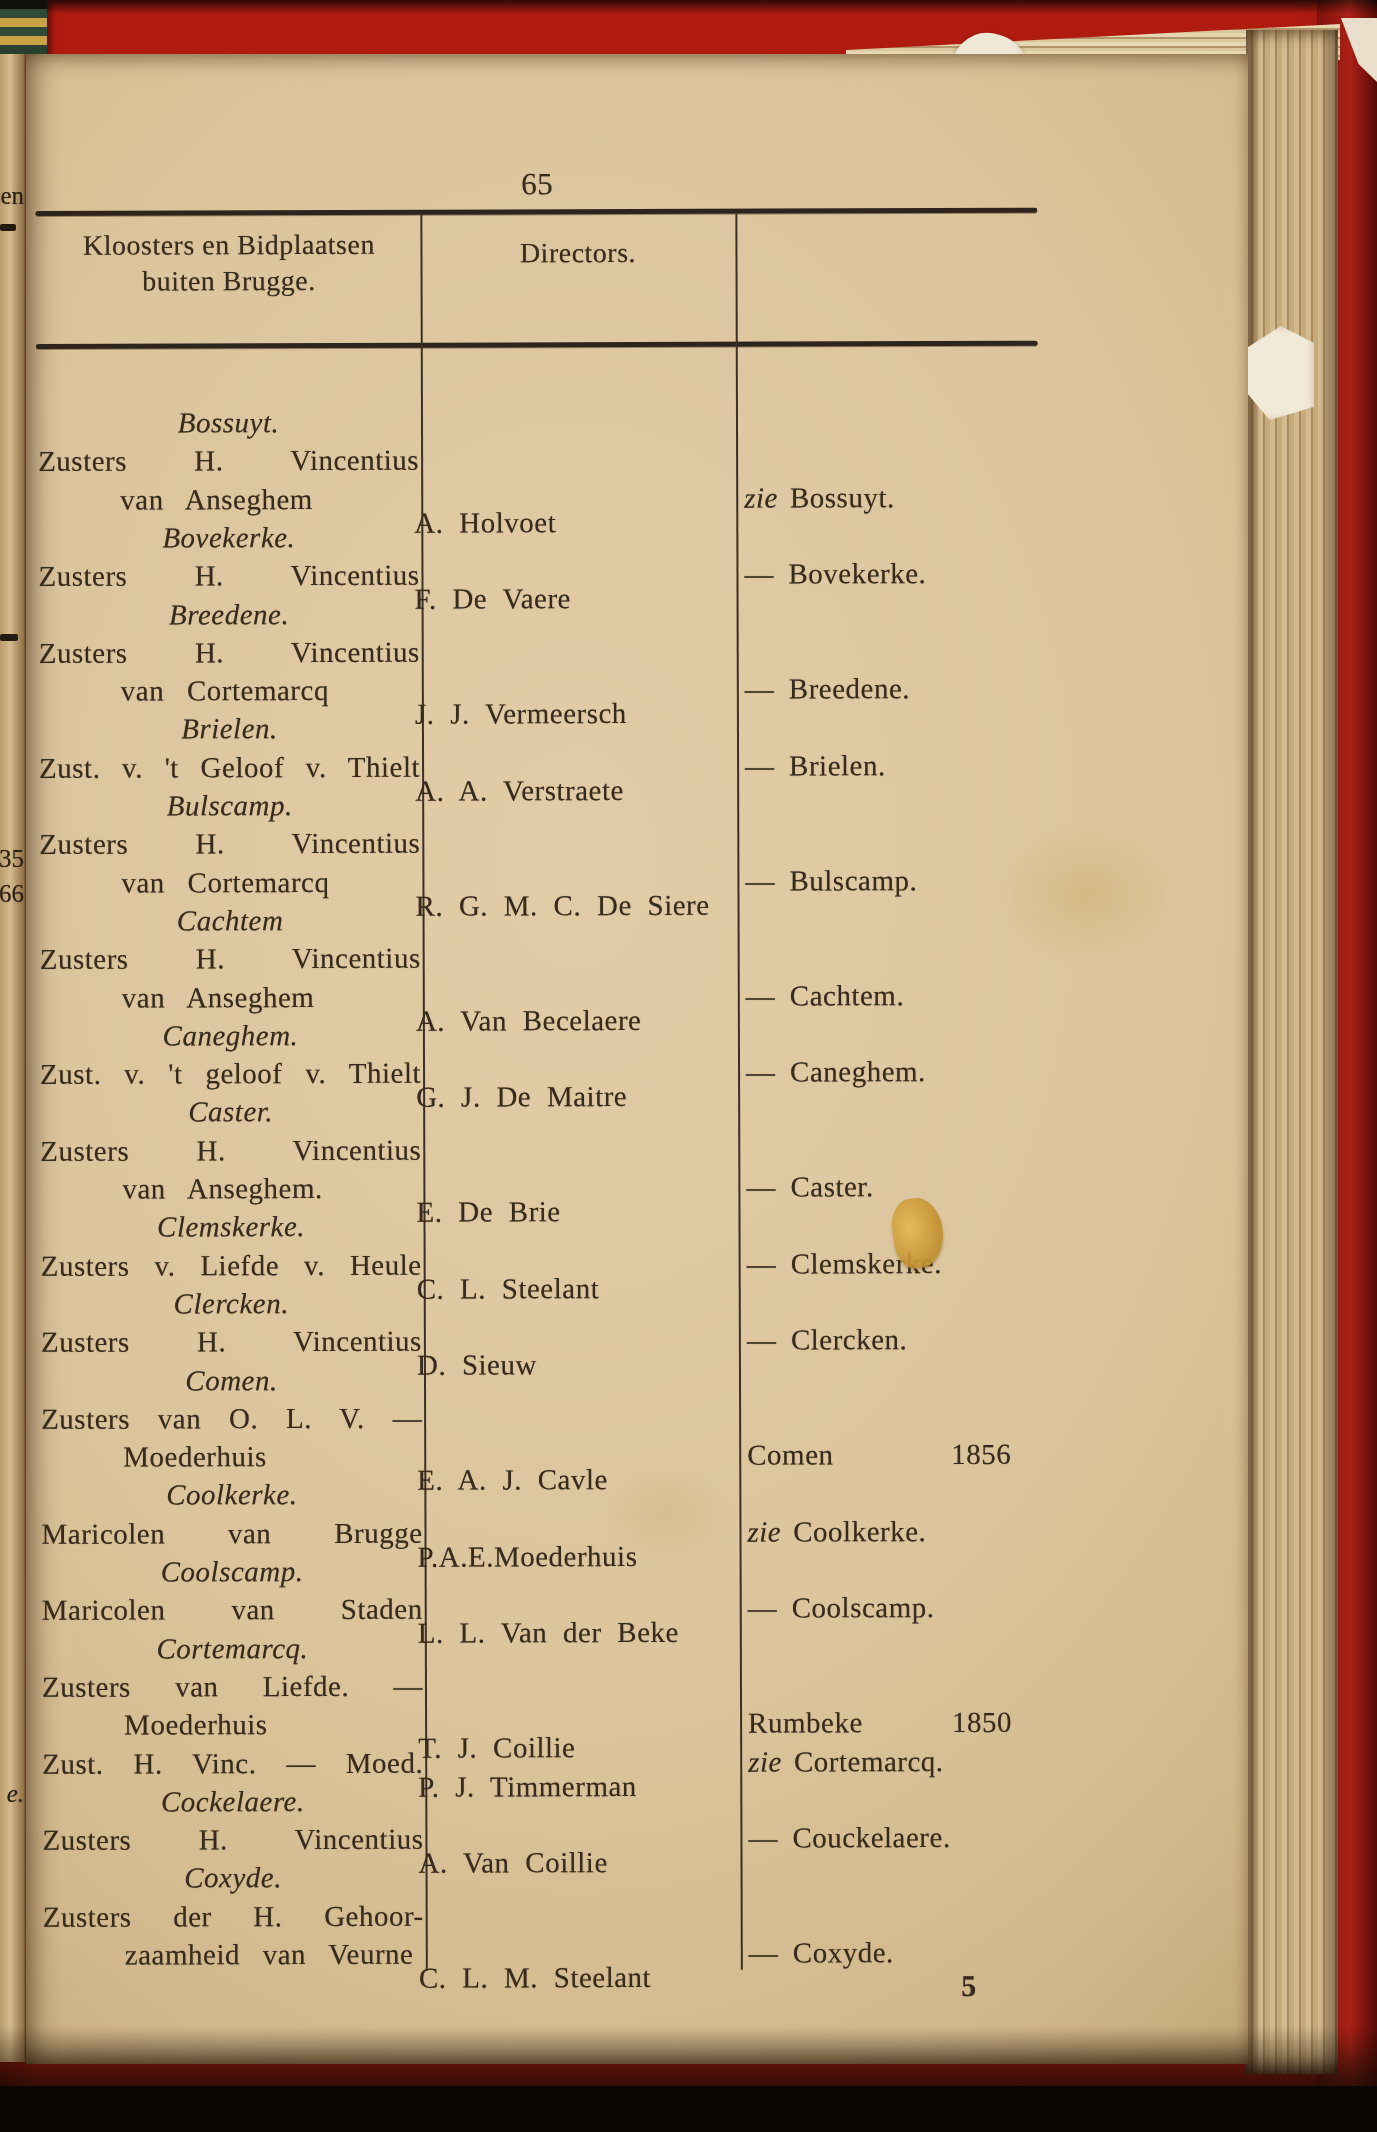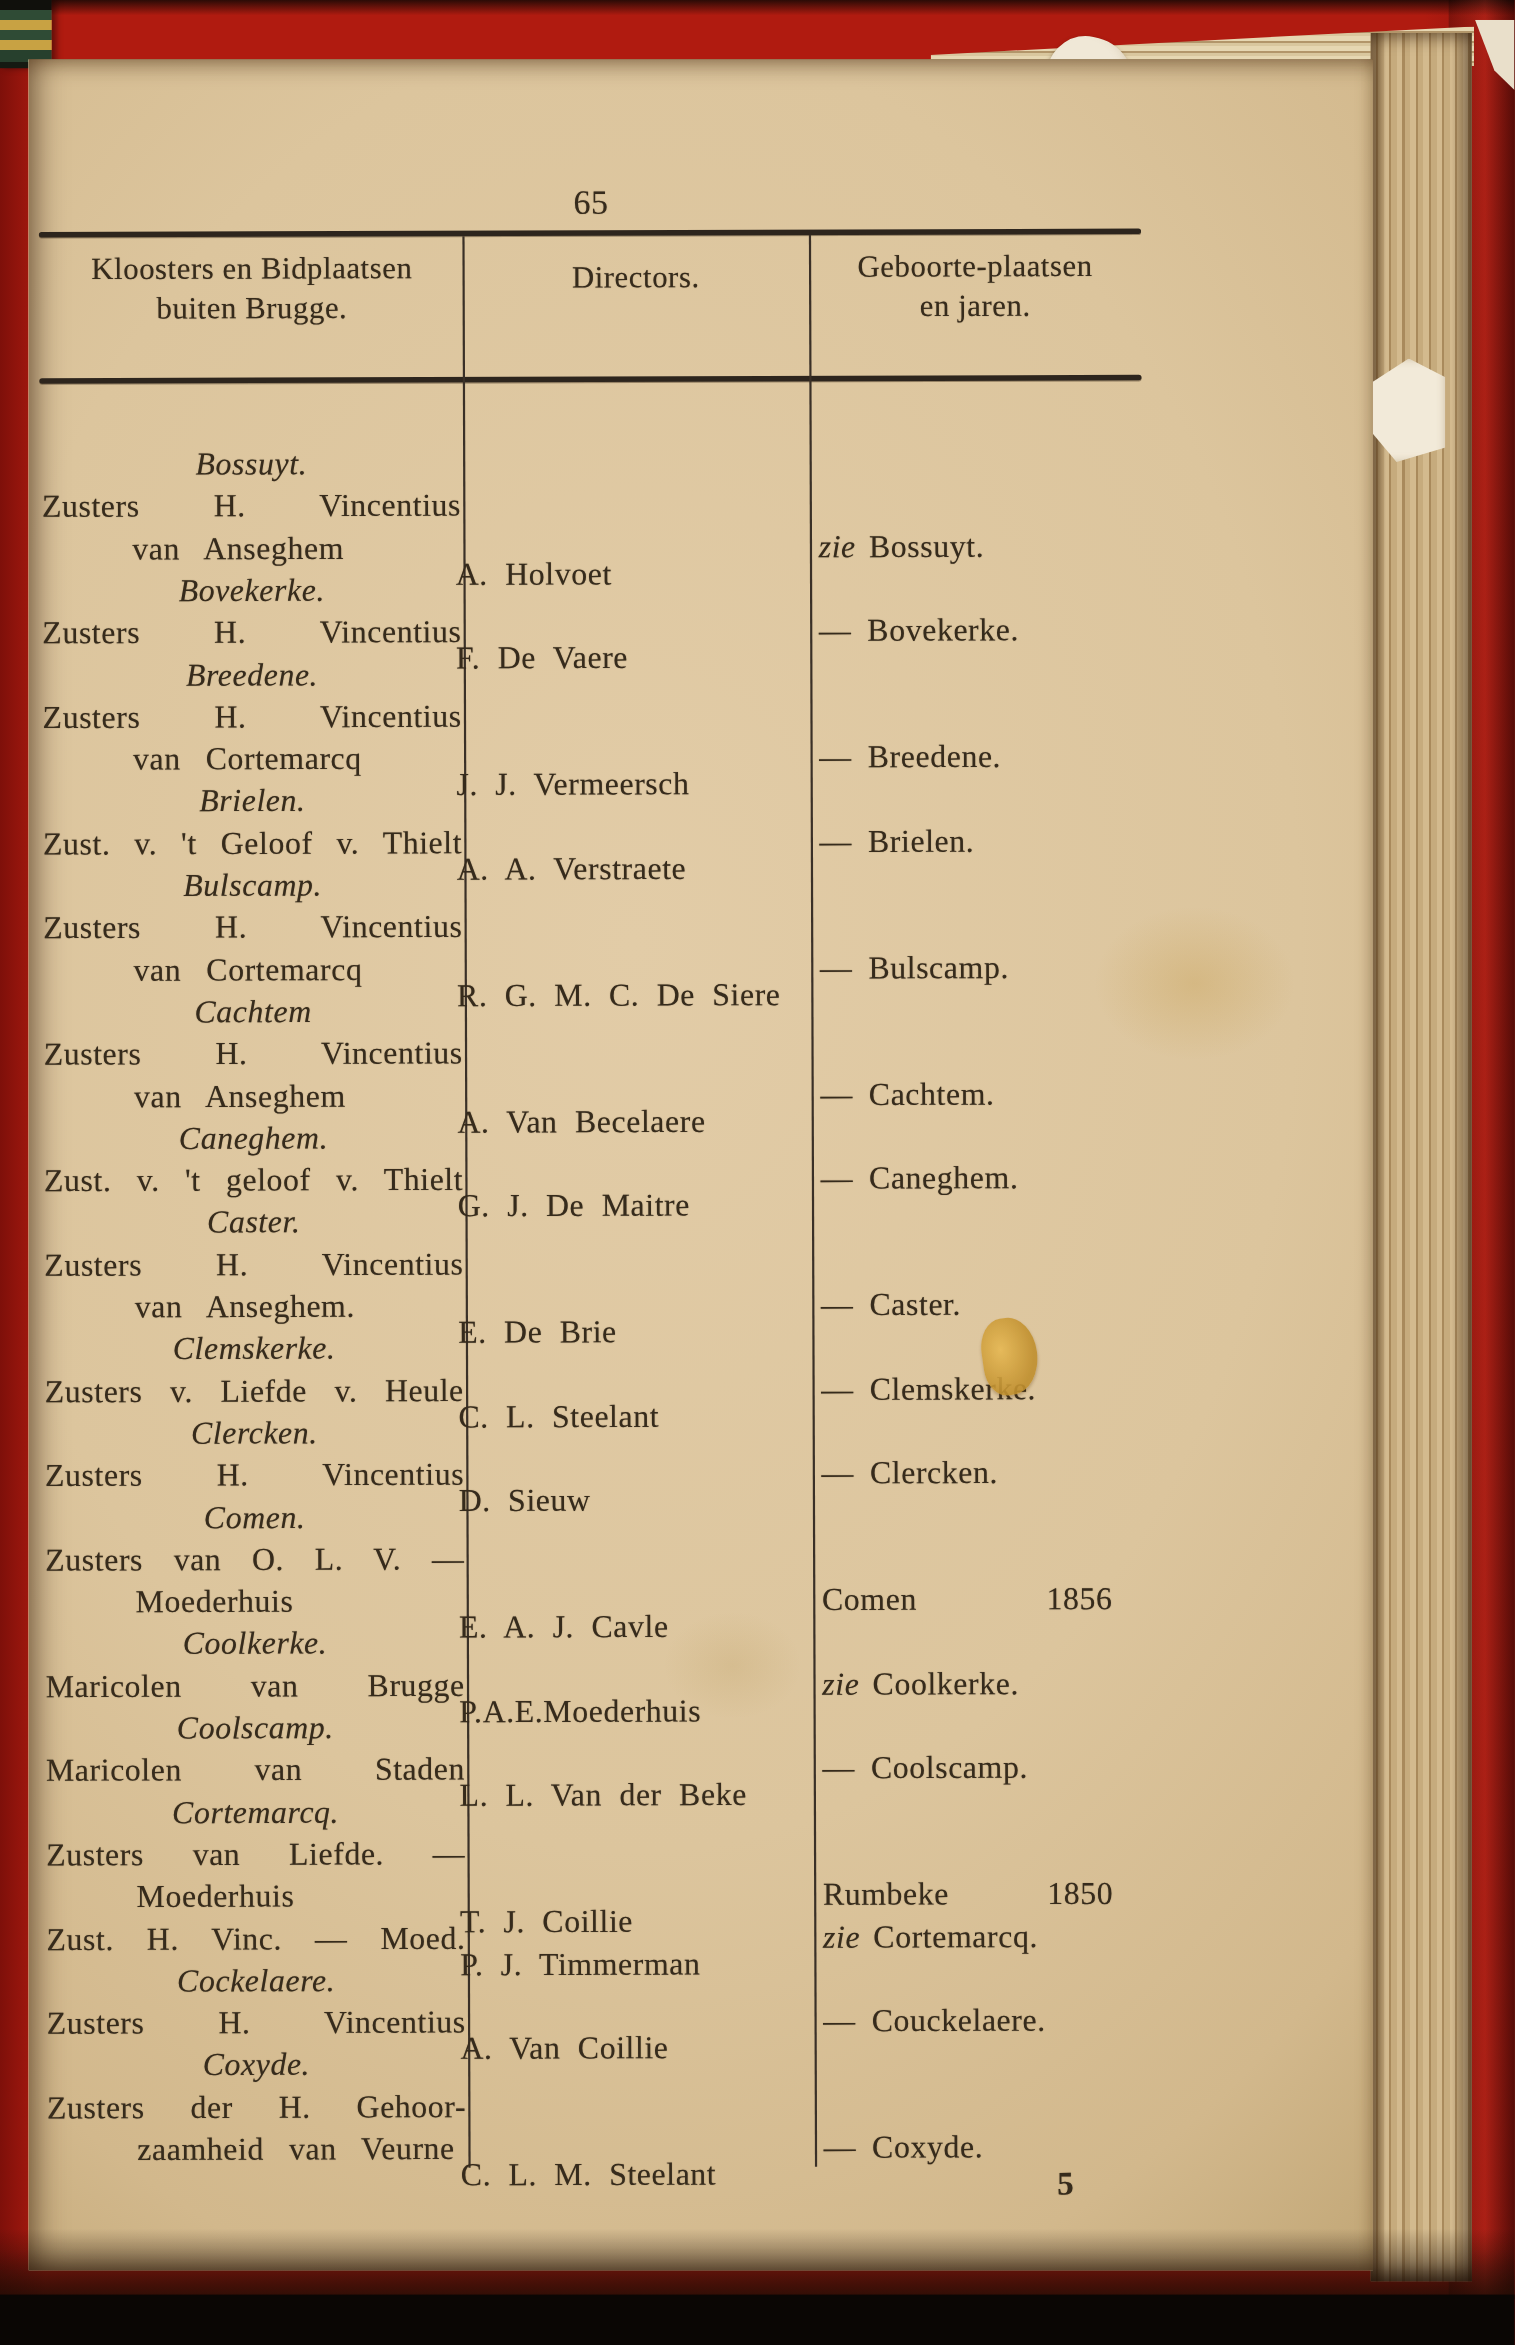--- a/index.html
+++ b/index.html
@@ -111,37 +111,41 @@
 <div class="scene">
   <div class="cover"></div>
   <div class="cover-sheen"></div>
   <div class="headband"></div>
   <div class="top-pages"></div>
   <div class="fore-edge"></div>
   <div class="white-chip"></div>
   <div class="tear-notch"></div>
   <div class="cover-corner"></div>
 
+  <div class="facing">
+    <div class="frag" style="top:128px">en</div>
+    <div class="frag" style="top:791px">35</div>
+    <div class="frag" style="top:826px">66</div>
+    <div class="frag it" style="top:1726px">e.</div>
+    <div class="mark" style="top:170px;width:16px;height:7px"></div>
+    <div class="mark" style="top:580px;width:18px;height:7px"></div>
+  </div>
 
   <div class="paper">
     <div class="sheet">
       <div class="pageno">65</div>
       <div class="rule r1"></div>
 
       <div class="hc hc1">
         <span>Kloosters en Bidplaatsen</span>
         <span>buiten Brugge.</span>
       </div>
       <div class="hc hc2">
         <span>Directors.</span>
       </div>
-      <div class="hc hc3">
-        <span>Geboorte-plaatsen</span>
-        <span>en jaren.</span>
-      </div>
 
       <div class="rule r2"></div>
       <div class="vline v1"></div>
       <div class="vline v2"></div>
 
       <div id="rows">
           <div class="bline" style="top: 348px;">
             <span class="c1 place">Bossuyt.</span>
           </div>
           <div class="bline" style="top: 386.3px;">

